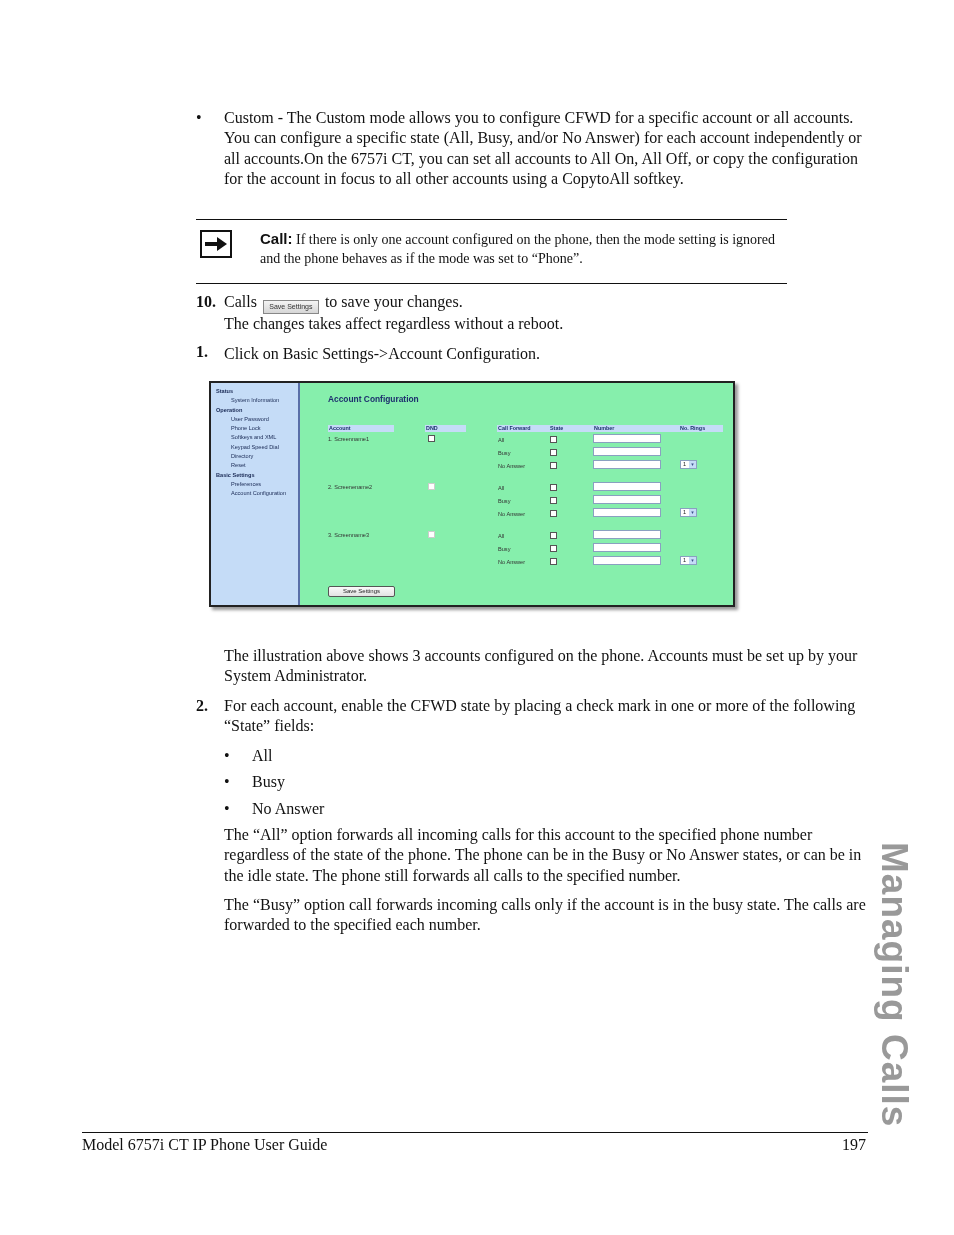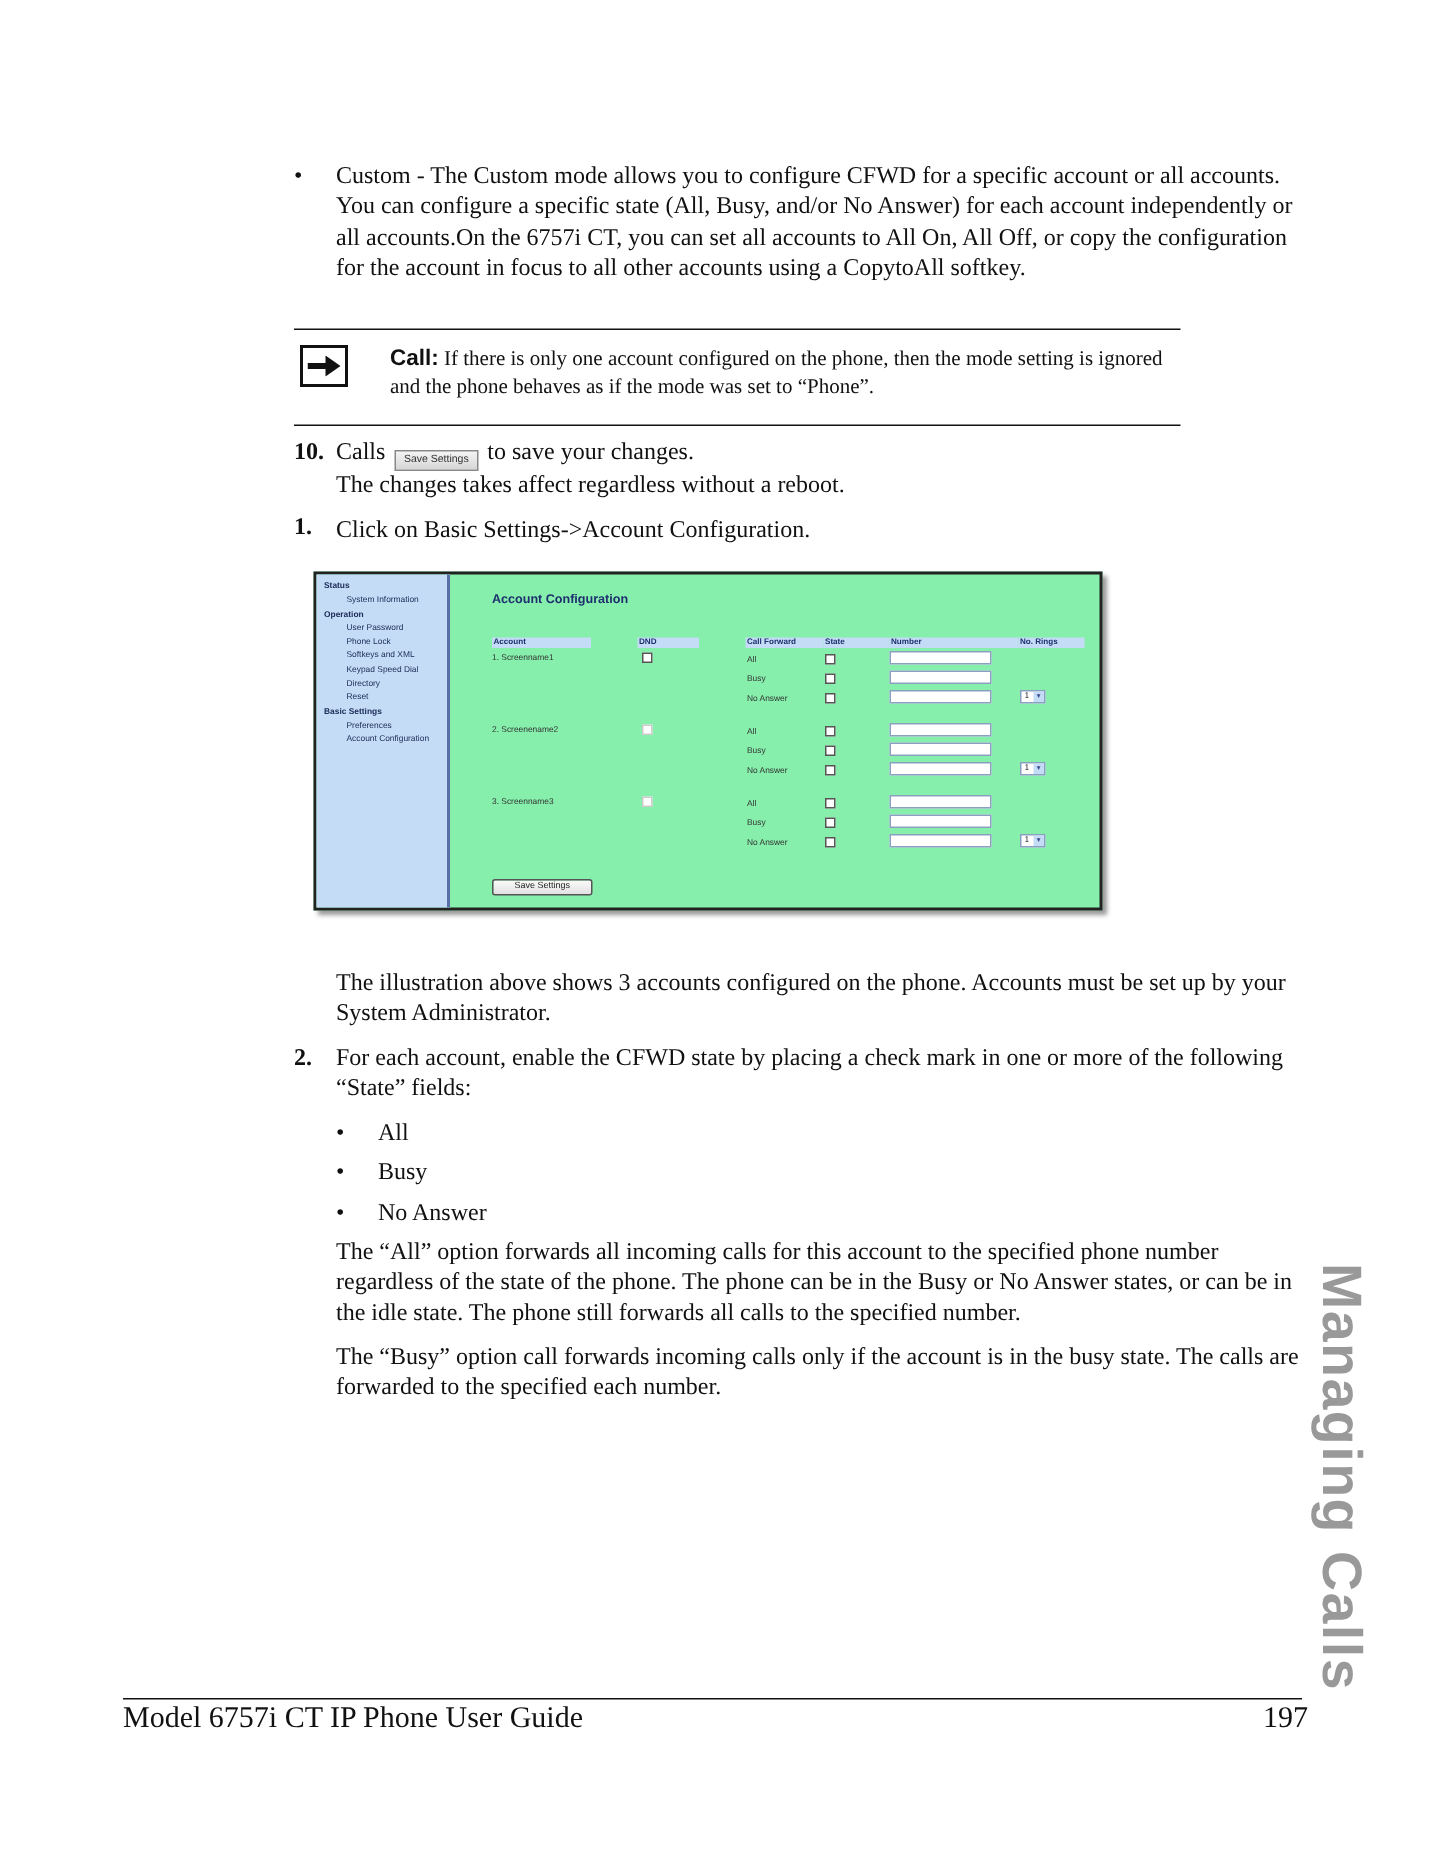--- a/index.html
+++ b/index.html
@@ -29,21 +29,21 @@
   .cell { position:absolute; font-size:5.6px; color:#333; line-height:8px; }
   .cb { position:absolute; width:7px; height:7px; border:1px solid #555; box-sizing:border-box; background:#fff; }
   .cb.dis { border-color:#ccc; }
   .tb { position:absolute; width:68px; height:9px; border:1px solid #8aa0c0; box-sizing:border-box; background:#fff; }
   .sel { position:absolute; width:17px; height:9px; border:1px solid #8aa0c0; box-sizing:border-box; background:#fff; font-size:5.6px; line-height:7px; padding-left:2px; color:#222; }
   .sel .arr { position:absolute; right:0; top:0; width:7px; height:7px; background:#c5dcf7; font-size:5px; line-height:7px; text-align:center; color:#3a4f8a; }
   .savebtn { position:absolute; left:28px; top:203px; width:67px; height:11px; border:1px solid #555; border-radius:2px; box-sizing:border-box; background:linear-gradient(#fafafa,#e2e2e2); font-size:6px; line-height:9px; text-align:center; color:#222; }
 
   .side-tab { position:absolute; left:852px; top:1106px; transform:rotate(90deg); transform-origin:left top; font-family:"Liberation Sans", sans-serif; font-weight:bold; font-size:37px; color:#999; letter-spacing:1px; white-space:nowrap; width:270px; }
 
-  .footer { position:absolute; top:1135px; font-size:20px; }
+  .footer { position:absolute; top:1135px; font-size:16px; }
 </style>
 </head>
 <body>
 
 <span class="serif bullet-dot" style="top:108px;">•</span>
 <div class="serif para" style="top:108px;"><b>Custom</b><span> - The Custom mode allows you to configure CFWD for a specific account or all accounts. You can configure a specific state (</span><b>All</b><span>, </span><b>Busy</b><span>, and/or </span><b>No Answer</b><span>) for each account independently or all accounts.On the 6757i CT, you can set all accounts to </span><b>All On</b><span>, </span><b>All Off</b><span>, or copy the configuration for the account in focus to all other accounts using a </span><b>CopytoAll</b><span> softkey.</span></div>
 
 <div class="hr" style="left:196px; top:219px; width:591px;"></div>
 <div class="note-box">
   <svg width="22" height="14" viewBox="0 0 22 14">

